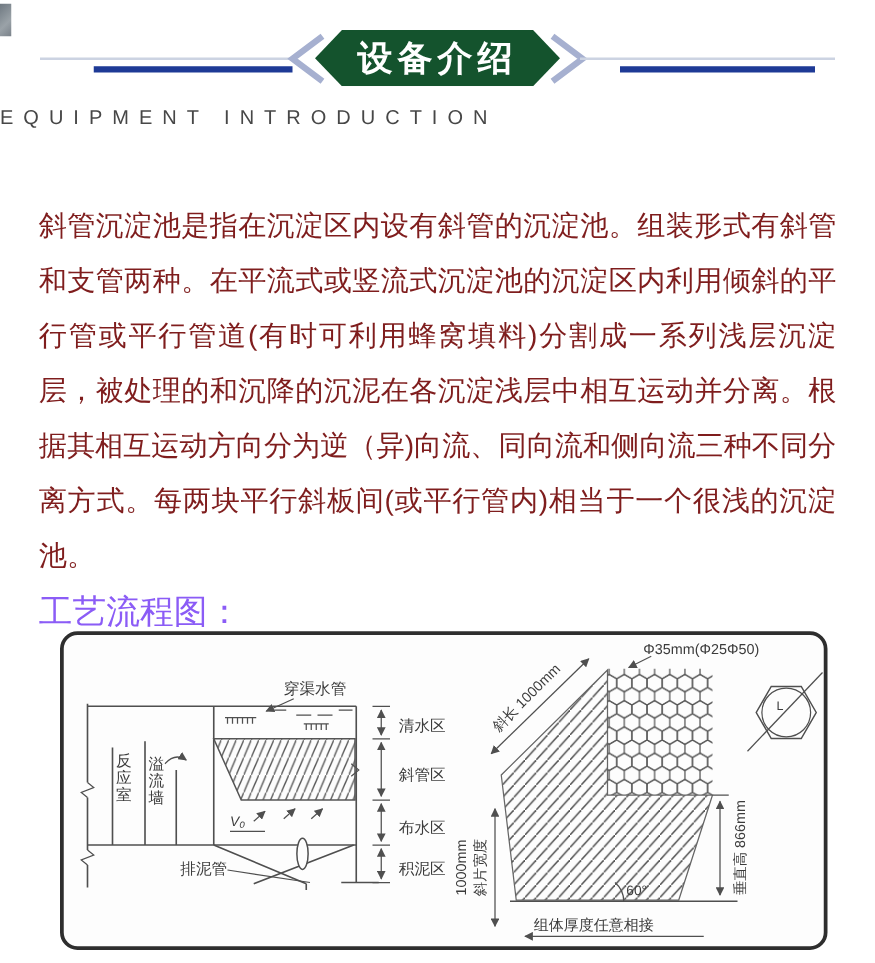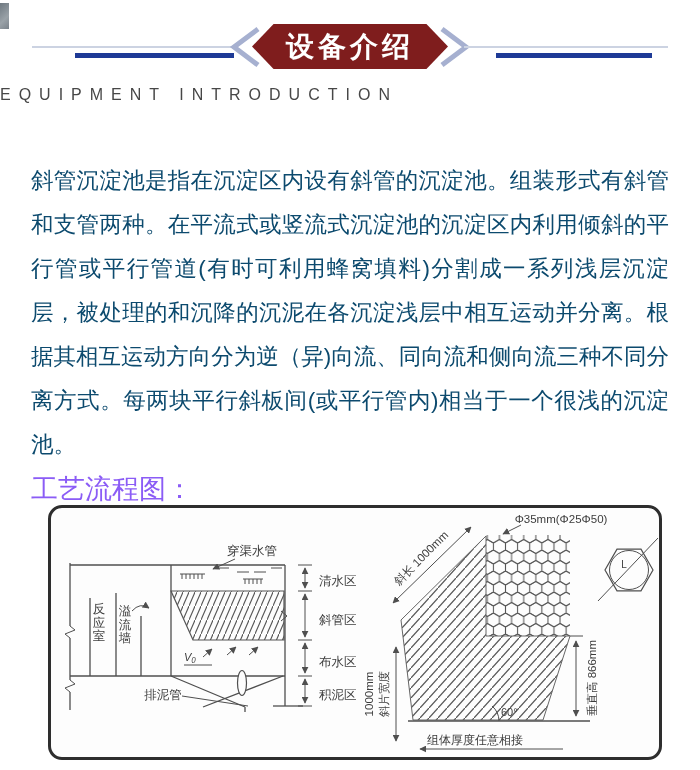--- a/index.html
+++ b/index.html
@@ -14,27 +14,27 @@
   .hl{position:absolute;top:46px;height:2px;background:#ccd3e2;}
   .hl-left{left:32px;width:201px;}
   .hl-right{left:464px;width:204px;}
   .bl{position:absolute;top:53px;height:5px;background:#1e3a96;}
   .bl-left{left:75px;width:159px;}
   .bl-right{left:496px;width:156px;}
   .chev{position:absolute;top:26px;width:36px;height:42px;}
   .chev-left{left:226px;}
   .chev-right{left:438px;}
   .badge{position:absolute;left:252px;top:24px;width:196px;height:45px;
-    background:#7f1d1d;color:#fff;text-align:center;line-height:45px;
+    background:#14532d;color:#fff;text-align:center;line-height:45px;
     font-size:28px;font-weight:bold;letter-spacing:4px;
     clip-path:polygon(0% 50%,11% 0%,89% 0%,100% 50%,89% 100%,11% 100%);}
   .subtitle{position:absolute;top:86px;left:0;width:100%;text-align:left;
     font-size:16px;letter-spacing:8px;color:#474747;}
   .intro{position:absolute;top:136px;left:31px;width:638px;
-    font-size:22.5px;line-height:44px;text-align:justify;color:#0c4a6e;}
+    font-size:22.5px;line-height:44px;text-align:justify;color:#7f1d1d;}
   .process-heading{position:absolute;top:449px;left:31px;
     font-size:27px;font-weight:500;color:#8b5cf6;}
   .diagram{position:absolute;left:48px;top:505px;width:608px;height:249px;
     border:3px solid #2e2e2e;border-radius:14px;background:#fdfdfd;}
   .diagram svg{display:block;}
   .diagram text{fill:#3c3c3c;font-family:"Liberation Sans","DejaVu Sans",sans-serif;}
   .dline{stroke:#4f4f4f;stroke-width:1.3;fill:none;}
   .dthin{stroke:#4f4f4f;stroke-width:1;fill:none;}
 </style>
 </head>

